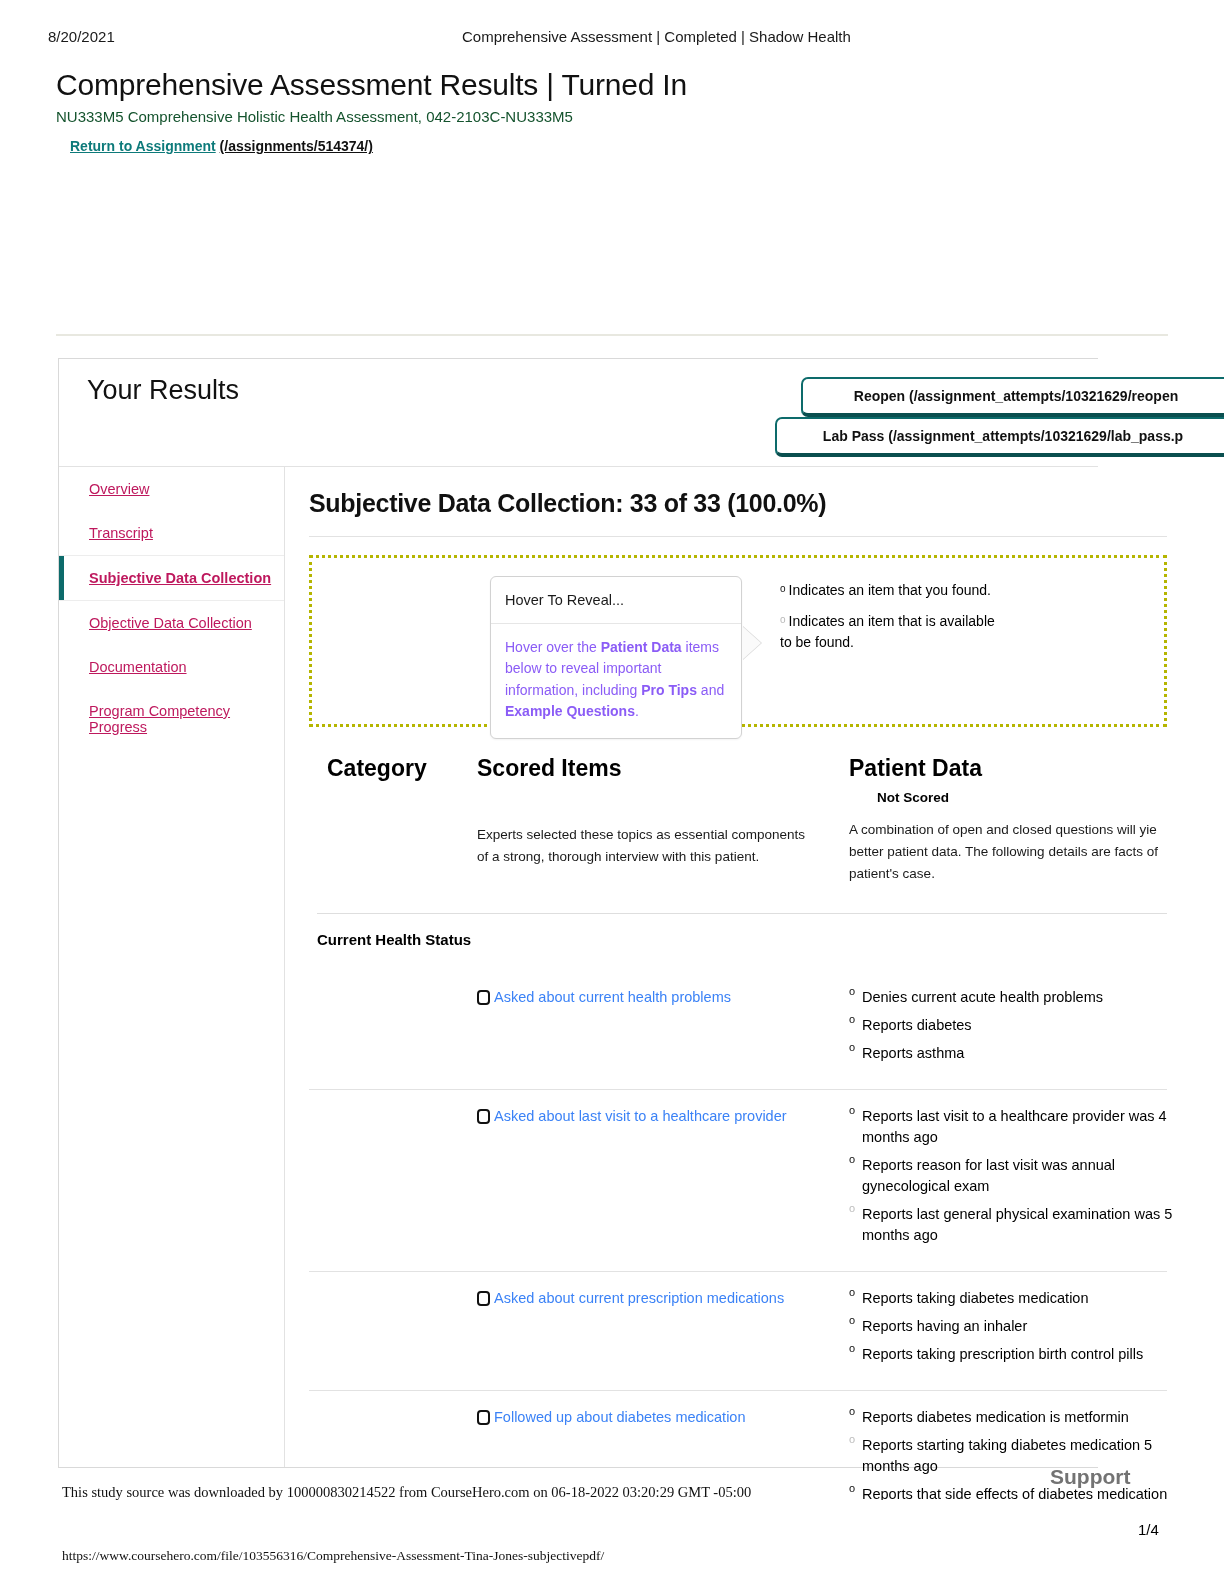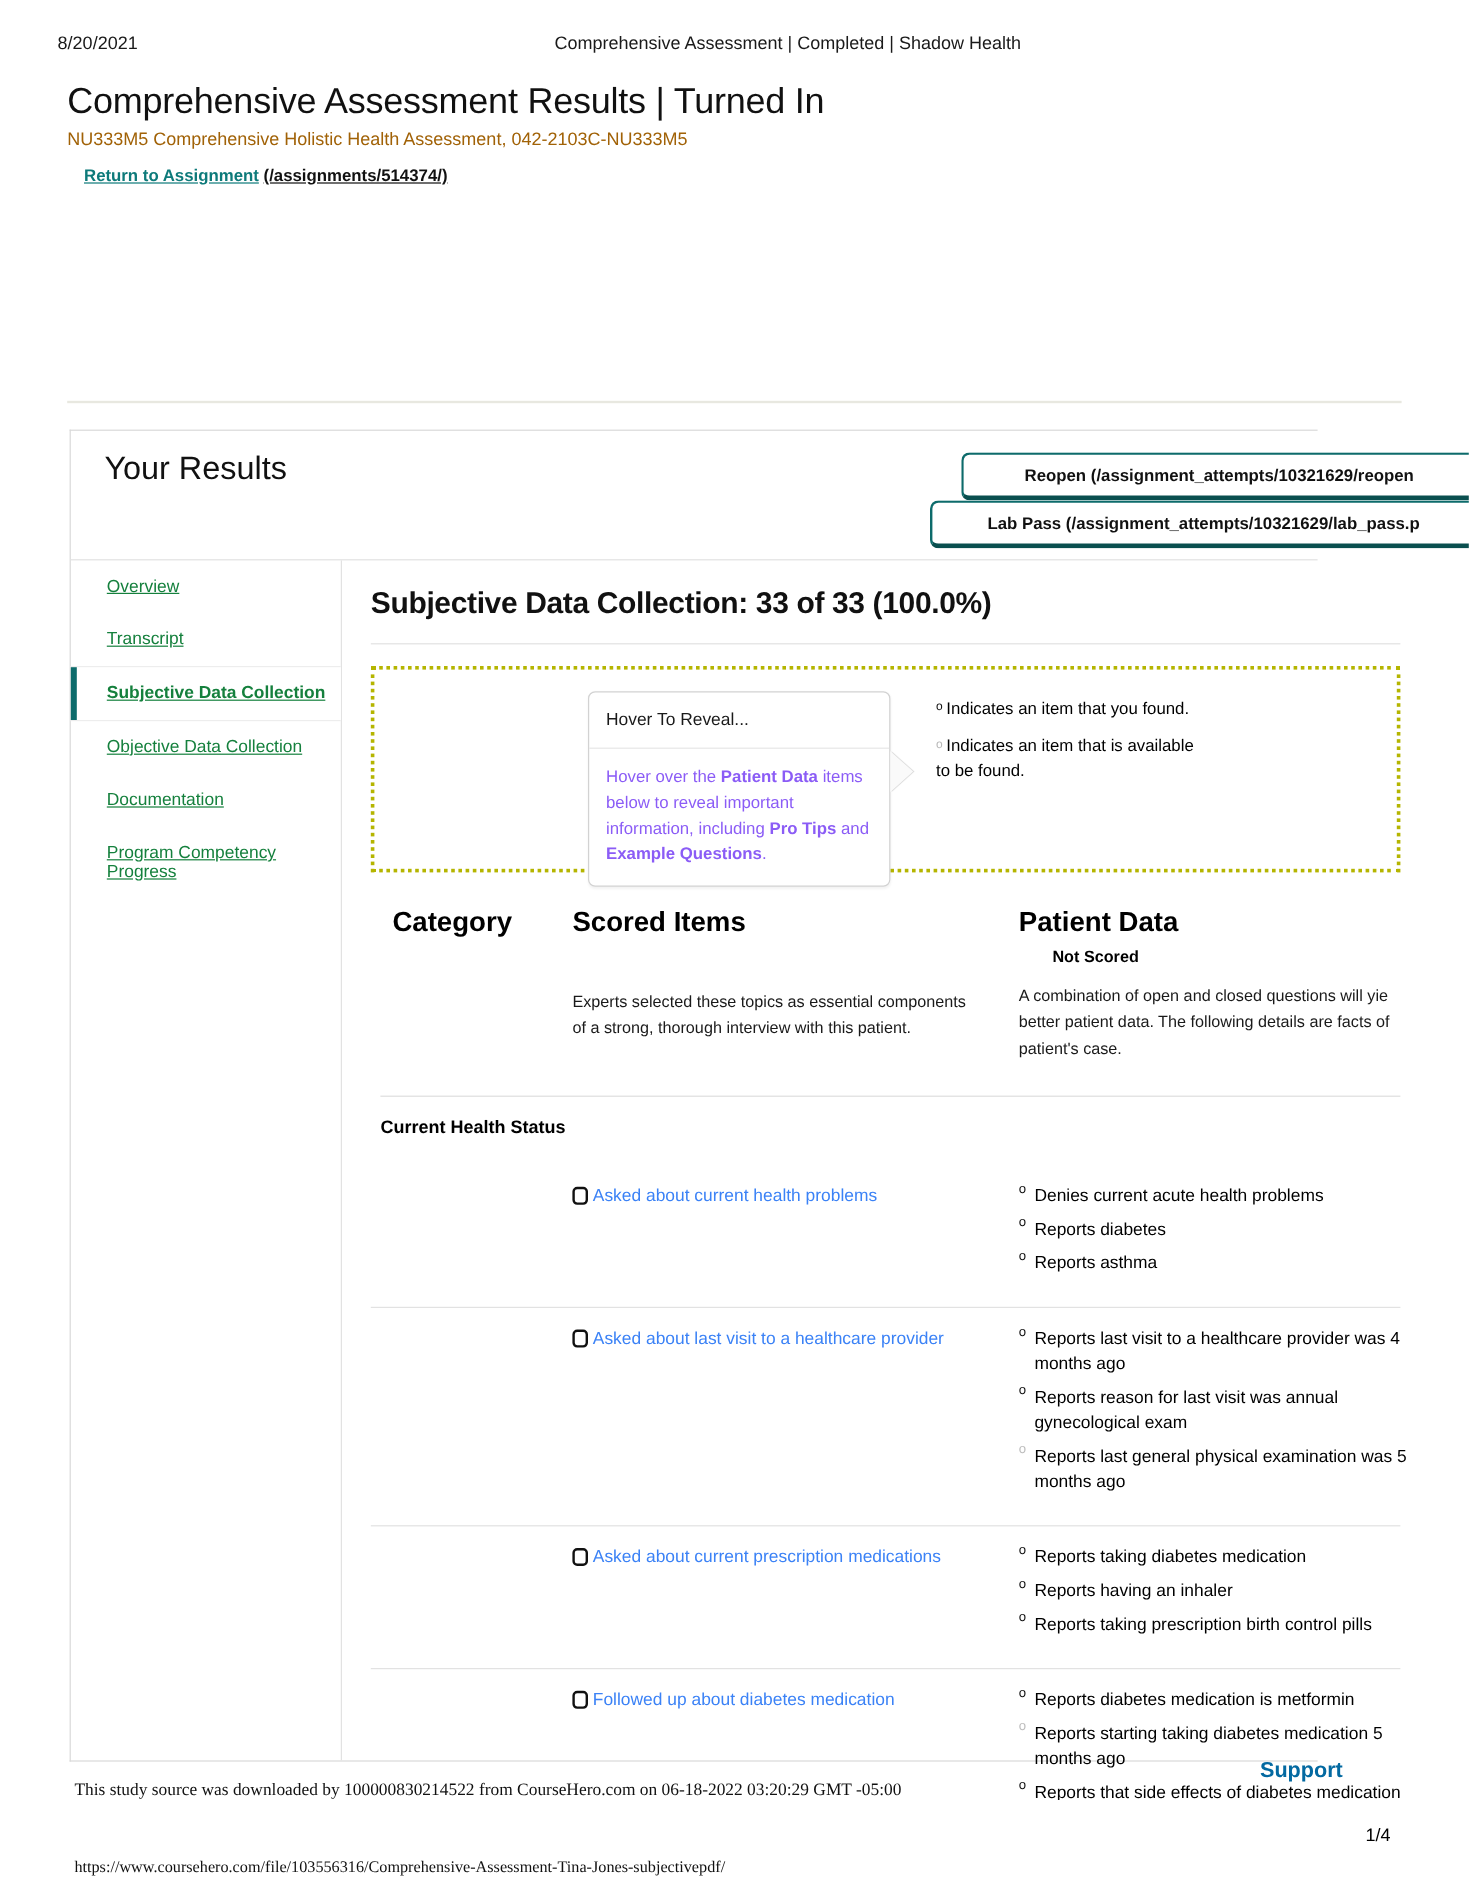--- a/index.html
+++ b/index.html
@@ -22,21 +22,21 @@
   .print-head .ph-title { position: absolute; left: 462px; }
 
   
   .doc-title {
     position: absolute; left: 56px; top: 68px;
     font-size: 30px; font-weight: 400; letter-spacing: -0.2px;
     color: #111;
   }
   .doc-sub {
     position: absolute; left: 56px; top: 108px;
-    font-size: 15px; color: #a16207;
+    font-size: 15px; color: #14532d;
   }
   .return-link {
     position: absolute; left: 70px; top: 138px;
     font-size: 14px; font-weight: bold;
   }
   .return-link .lk { color: #0d7a7a; text-decoration: underline; }
   .return-link .pth { color: #111; text-decoration: underline; }
 
   
   .logo-wrap { position: absolute; left: 108px; top: 178px; width: 490px; height: 120px; }
@@ -89,21 +89,21 @@
   
   .card-body { position: relative; height: 1000px; }
   .sidebar {
     position: absolute; left: 0; top: 0; width: 226px; height: 100%;
     border-right: 1px solid #e2e2e2;
   }
   .nav-item {
     position: relative; padding: 14px 0 14px 30px;
     font-size: 14.5px;
   }
-  .nav-item a { color: #15803d; text-decoration: underline; }
+  .nav-item a { color: #be185d; text-decoration: underline; }
   .nav-item.active {
     border-top: 1px solid #ededed; border-bottom: 1px solid #ededed;
     background: #fff;
   }
   .nav-item.active a { font-weight: bold; }
   .nav-item.active::before {
     content: ""; position: absolute; left: 0; top: 0; bottom: 0; width: 5px; background: #0d6b6b;
   }
 
   .main { position: absolute; left: 226px; top: 0; right: 0; padding: 22px 0 0 24px; }
@@ -171,21 +171,21 @@
   }
   .pdata .pd::before {
     content: "o"; position: absolute; left: 0; top: -3px; font-size: 11px;
   }
   .pdata .pd.found::before { color: #111; }
   .pdata .pd.avail::before { color: #bdbdbd; }
 
   
   .support-wm {
     position: absolute; left: 1050px; top: 1465px;
-    font-size: 18px; font-weight: bold; color: #0369a1;
+    font-size: 21px; font-weight: bold; color: #737373;
   }
 
   
   .ch-note {
     position: absolute; left: 62px; top: 1484px;
     font-family: "Liberation Serif", serif; font-size: 14.5px; color: #111;
     white-space: nowrap;
   }
   .foot-url {
     position: absolute; left: 44px; top: 1520px;

